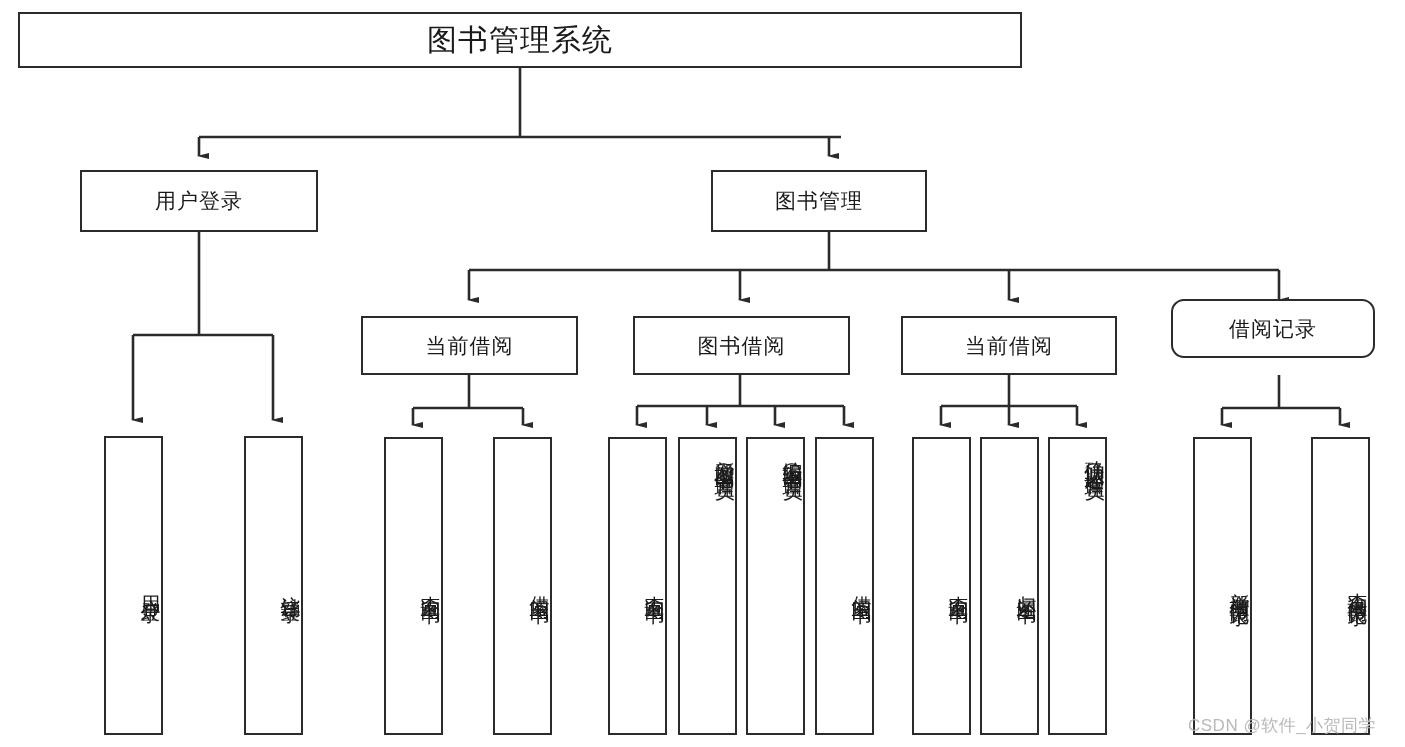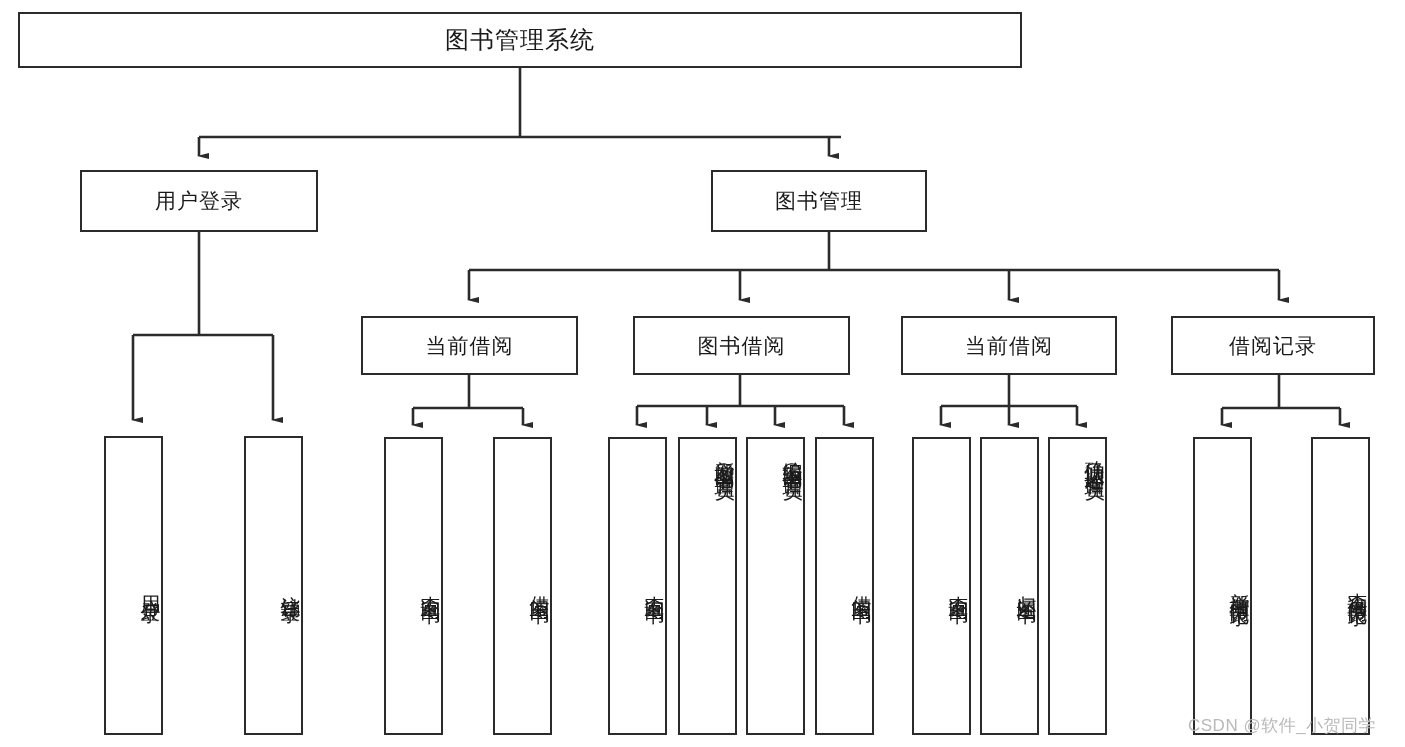--- a/index.html
+++ b/index.html
@@ -28,21 +28,21 @@
     display:flex;
     align-items:center;
     justify-content:center;
     color:#1a1a1a;
   }
   .node.horiz{
     font-size:21px;
     letter-spacing:1px;
   }
   .node.root{
-    font-size:24px;
+    font-size:30px;
     text-align:right;
   }
   .node.vert{
     writing-mode:vertical-rl;
     text-orientation:upright;
     font-size:20px;
     letter-spacing:3px;
     padding-top:6px;
     align-items:flex-start;
     justify-content:flex-start;
@@ -139,21 +139,21 @@
   </div>
 
   <div class="node horiz" style="left:633px; top:316px; width:217px; height:59px;">
     <span>图书借阅</span>
   </div>
 
   <div class="node horiz" style="left:901px; top:316px; width:216px; height:59px;">
     <span>当前借阅</span>
   </div>
 
-  <div class="node horiz" style="left:1171px; top:316px; width:204px; height:59px;">
+  <div class="node horiz" style="left:1171px; top:299px; width:204px; height:59px;border-radius:13px;">
     <span>借阅记录</span>
   </div>
 
   <div class="node vert" style="left:104px; top:436px; width:59px; height:299px; justify-content:center; padding-top:0;">
     <span class="vtext">用户登录</span>
   </div>
 
   <div class="node vert" style="left:244px; top:436px; width:59px; height:299px; justify-content:center; padding-top:0;">
     <span class="vtext">注销登录</span>
   </div>

